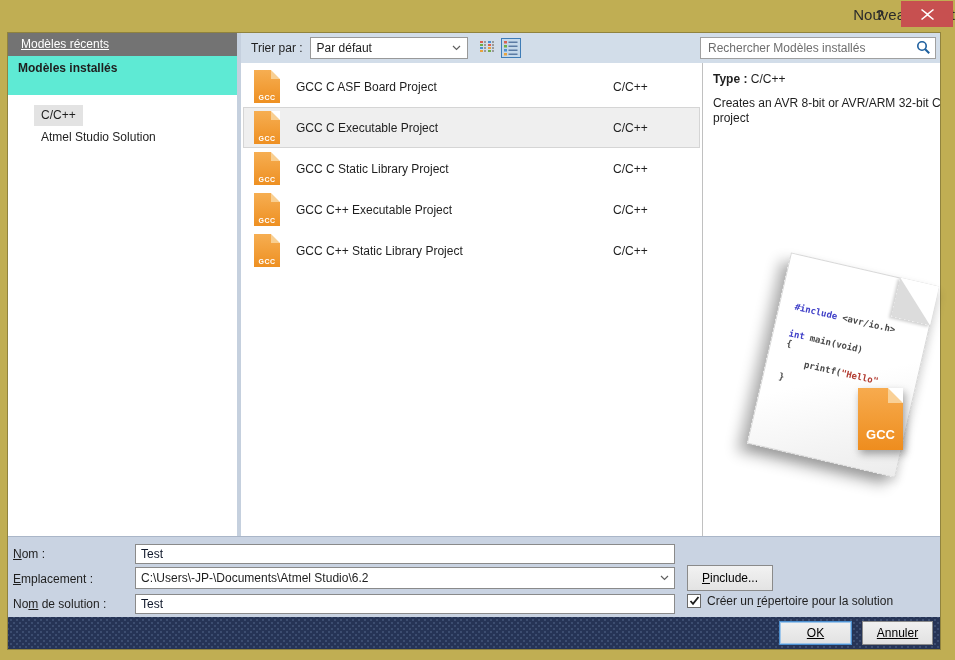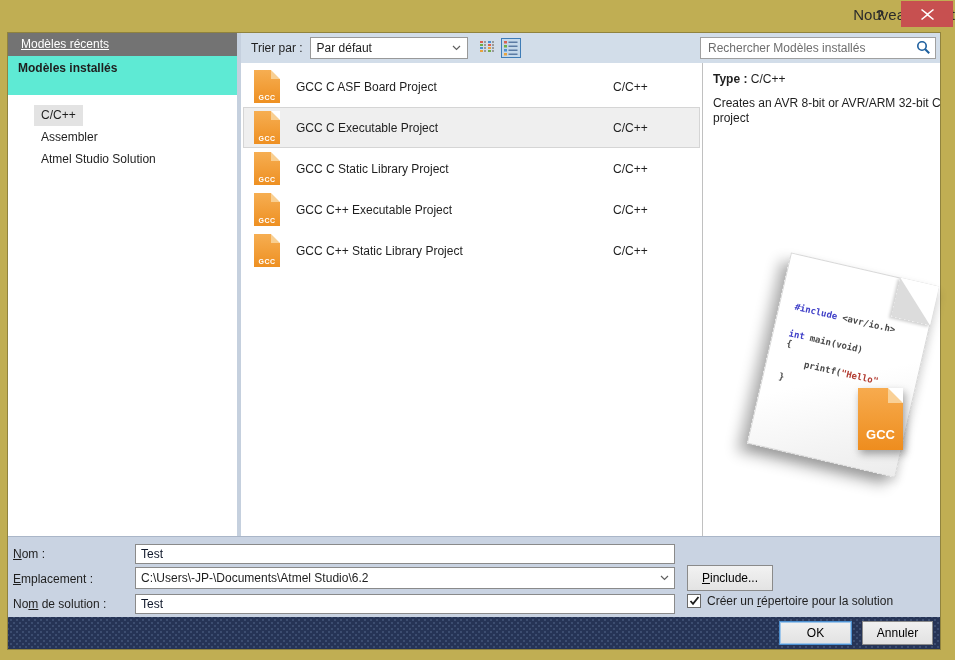--- a/index.html
+++ b/index.html
@@ -90,21 +90,21 @@
   .browse-btn { position:absolute; left:679px; top:28px; width:86px; height:26px; background:linear-gradient(#f2f2f2,#e3e3e3); border:1px solid #8a8a8a; font:12px "Liberation Sans",sans-serif; cursor:pointer; }
   .cb-row { position:absolute; left:679px; top:57px; display:flex; align-items:center; cursor:pointer; }
   .checkbox { width:14px; height:14px; background:#fff; border:1px solid #6b6b6b; margin-right:6px; display:flex; align-items:center; justify-content:center; }
 
   
   .footer { position:absolute; left:0; top:584px; width:100%; height:32px; background:#263456;
             background-image:radial-gradient(rgba(120,140,180,0.28) 1px, transparent 1.2px),
                              radial-gradient(rgba(120,140,180,0.28) 1px, transparent 1.2px);
             background-size:6px 6px; background-position:0 0, 3px 3px;
             display:flex; align-items:center; justify-content:flex-end; gap:10px; padding-right:7px; }
-  .btn { height:24px; background:linear-gradient(#f0f0f0,#e2e2e2); border:1px solid #8a8a8a; font:12px "Liberation Sans",sans-serif; cursor:pointer; }
+  .btn { height:24px; background:linear-gradient(#f0f0f0,#e2e2e2); border:1px solid #8a8a8a; font:12px "Liberation Sans",sans-serif; cursor:pointer;text-decoration:underline; }
   .btn-ok { width:73px; border:1px solid #4d90d0; box-shadow:0 0 0 1px #9fc6ea inset; }
   .btn-cancel { width:71px; }
 
   svg { display:block; }
 </style>
 </head>
 <body>
 
 <div class="dialog">
 
@@ -120,21 +120,20 @@
     </div>
   </div>
 
   <div class="frame">
 
     <div class="sidebar">
       <div class="cat-recent">Modèles récents</div>
       <div class="cat-installed">Modèles installés</div>
       <div class="tree">
         <div class="tree-row"><span class="tree-item sel">C/C++</span></div>
-        <div class="tree-row"><span class="tree-item">Assembler</span></div>
         <div class="tree-row"><span class="tree-item">Atmel Studio Solution</span></div>
       </div>
     </div>
     <div class="side-divider"></div>
 
     <div class="main">
 
       <div class="toolbar">
         <span class="sort-label">Trier par :</span>
         <div class="sort-dd">

